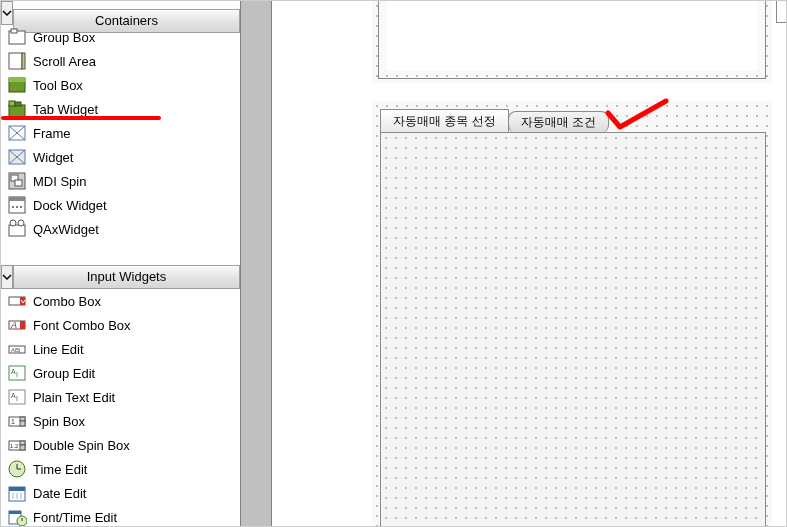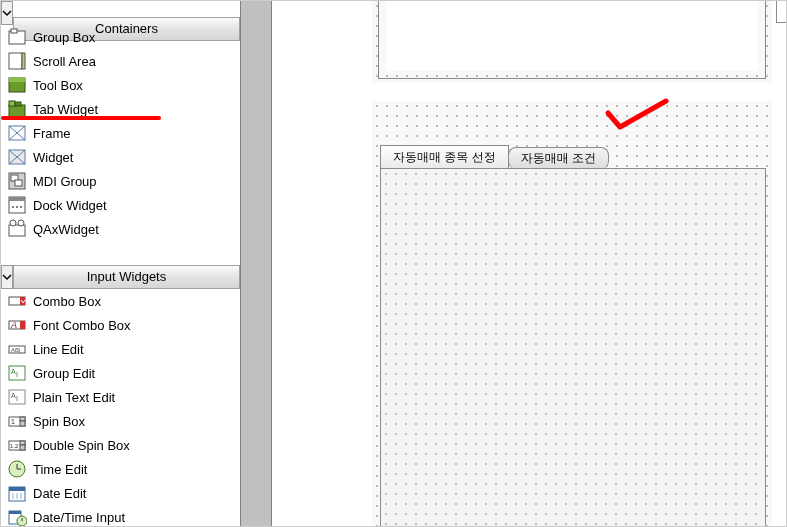--- a/index.html
+++ b/index.html
@@ -20,41 +20,41 @@
   .gutter{position:absolute;left:239px;top:0;width:32px;height:527px;background:#c0c0c0;
           box-shadow:inset  1px 0 0 #808080, inset -1px 0 0 #808080;}
   
   .canvas{position:absolute;left:271px;top:0;right:0;height:527px;background:#fff;}
   .dotgrid{position:absolute;background-color:#f8f8f8;
            background-image:radial-gradient(circle,#bcbcbc 1px,transparent 1px);
            background-size:10px 10px;}
   .panelA-border{position:absolute;border:1px solid #888;background:transparent;box-sizing:border-box;}
   .panelA-inner{position:absolute;background:#fff;}
   .tabhost{position:absolute;}
-  .tabbar{height:23px;display:flex;margin-top:36px;}
+  .tabbar{height:23px;display:flex;}
   .tab{height:23px;line-height:22px;padding:0 12px;font-size:12px;border:1px solid #8a8a8a;border-bottom:none;
        background:linear-gradient(to bottom,#ffffff,#e8e8e8);margin-right:-1px;}
   .tab.inactive{background:linear-gradient(to bottom,#f4f4f4,#dcdcdc);height:21px;margin-top:2px;line-height:20px;border-radius:8px;}
   .tabbody{border:1px solid #8a8a8a;}
   .redmark{position:absolute;pointer-events:none;}
   .tr-frag{position:absolute;top:0;right:0;width:10px;height:22px;border-left:1px solid #888;border-bottom:1px solid #888;box-sizing:border-box;}
 </style>
 </head>
 <body>
 
 <div id="root">
 
   <div class="wbox">
 
     <div class="vbar" style="top:0px">
       <svg width="10" height="10" viewBox="0 0 10 10">
           <polyline points="1,3 5,7 9,3" fill="none" stroke="#000" stroke-width="1.5"></polyline>
         </svg>
     </div>
-    <div class="cat-head" style="top:16px">
+    <div class="cat-head" style="top:8px">
       <span>Containers</span>
     </div>
 
     <div class="wlist" id="list-containers" style="top:24px">
         <div class="witem">
           <span class="ic"><svg width="20" height="20" viewBox="0 0 20 20">
               <rect x="2" y="4" width="16" height="13" fill="#fff" stroke="#555"></rect>
               <rect x="4" y="2" width="6" height="4" fill="#fff" stroke="#555"></rect>
             </svg></span>
           <span class="lbl">Group Box</span>
@@ -96,21 +96,21 @@
               <line x1="18" y1="3" x2="2" y2="17" stroke="#5a7aa8"></line>
             </svg></span>
           <span class="lbl">Widget</span>
         </div>
         <div class="witem">
           <span class="ic"><svg width="20" height="20" viewBox="0 0 20 20">
               <rect x="2" y="2" width="16" height="16" fill="#d0d0d0" stroke="#555"></rect>
               <rect x="4" y="4" width="7" height="6" fill="#fff" stroke="#555"></rect>
               <rect x="8" y="9" width="7" height="6" fill="#fff" stroke="#555"></rect>
             </svg></span>
-          <span class="lbl">MDI Group</span>
+          <span class="lbl">MDI Spin</span>
         </div>
         <div class="witem">
           <span class="ic"><svg width="20" height="20" viewBox="0 0 20 20">
               <rect x="2" y="2" width="16" height="16" fill="#fff" stroke="#555"></rect>
               <rect x="2" y="2" width="16" height="4" fill="#888"></rect>
               <circle cx="6" cy="12" r="1" fill="#555"></circle>
               <circle cx="10" cy="12" r="1" fill="#555"></circle>
               <circle cx="14" cy="12" r="1" fill="#555"></circle>
             </svg></span>
           <span class="lbl">Dock Widget</span>
@@ -212,21 +212,21 @@
             </svg></span>
           <span class="lbl">Date Edit</span>
         </div>
         <div class="witem">
           <span class="ic"><svg width="20" height="20" viewBox="0 0 20 20">
               <rect x="2" y="4" width="12" height="13" fill="#fff" stroke="#3a6aa0"></rect>
               <rect x="2" y="4" width="12" height="3" fill="#3a6aa0"></rect>
               <circle cx="15" cy="14" r="5" fill="#d9efc0" stroke="#4a7a20"></circle>
               <line x1="15" y1="14" x2="15" y2="11" stroke="#333"></line>
             </svg></span>
-          <span class="lbl">Date/Time Input</span>
+          <span class="lbl">Font/Time Edit</span>
         </div>
       </div>
 
   </div>
 
   <div class="gutter"></div>
 
   <div class="canvas">
 
     <div class="tr-frag"></div>

